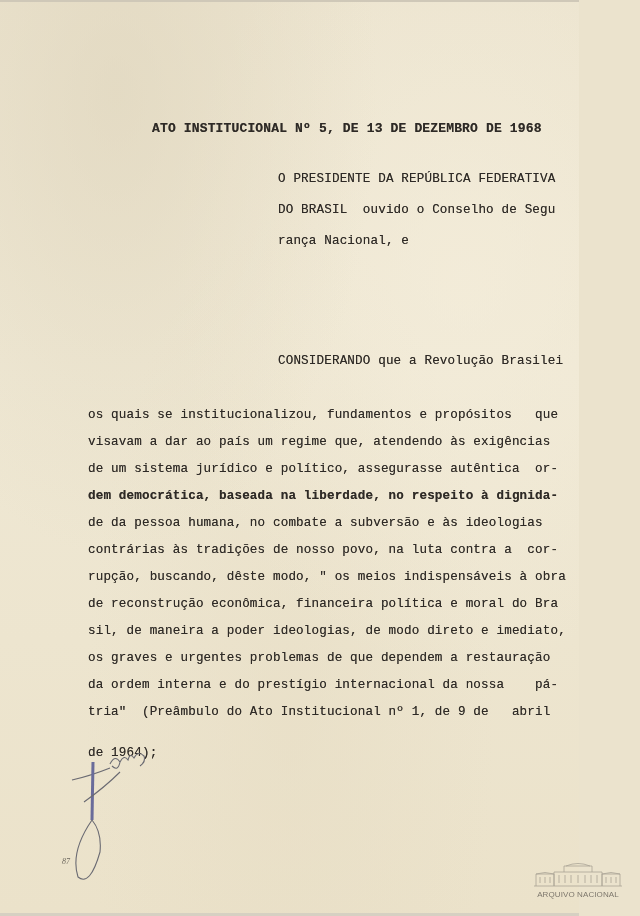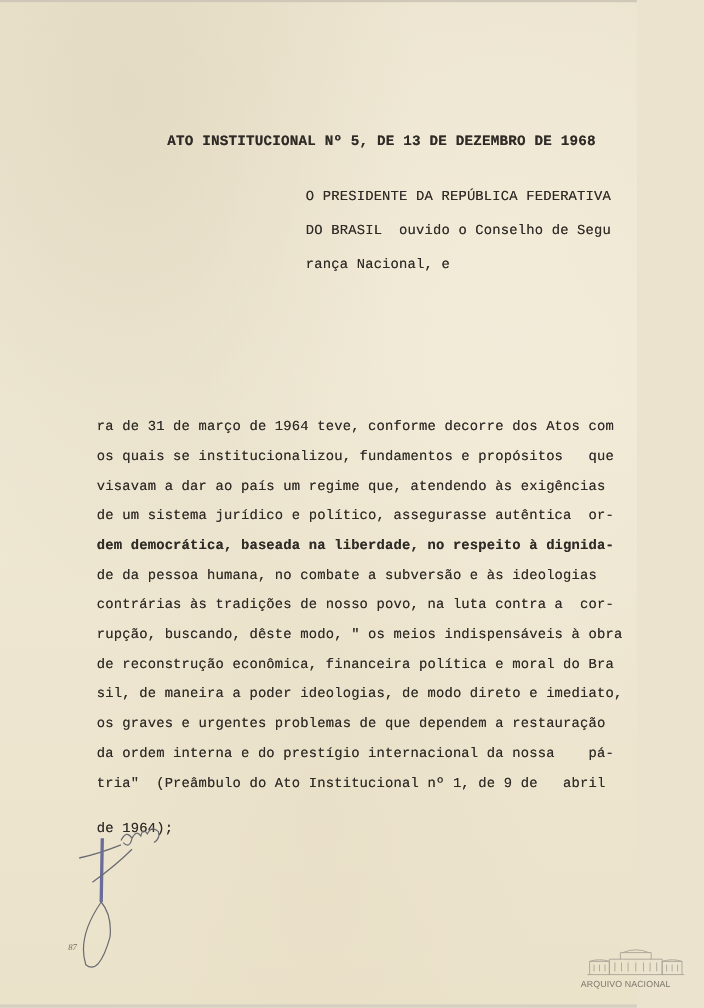--- a/index.html
+++ b/index.html
@@ -59,21 +59,21 @@
       font-size: 8px;
       color: #6f6a60;
       font-style: italic;
     }
     .logo {
       position: absolute;
       left: 528px;
       top: 860px;
       width: 100px;
       height: 48px;
-      text-align: left;
+      text-align: center;
     }
     .logo svg { display: block; margin: 0 auto; }
     .logo-text {
       font-family: "Liberation Sans", sans-serif;
       font-size: 8px;
       color: #7d776c;
       letter-spacing: 0.1px;
       margin-top: 2px;
       white-space: nowrap;
     }
@@ -82,21 +82,21 @@
 <body>
 
 <div class="page">
 
   <div class="typed title">ATO INSTITUCIONAL Nº 5, DE 13 DE DEZEMBRO DE 1968</div>
 
   <div class="typed preamble-line" style="top:170px;">O PRESIDENTE DA REPÚBLICA FEDERATIVA</div>
   <div class="typed preamble-line" style="top:201px;">DO BRASIL  ouvido o Conselho de Segu</div>
   <div class="typed preamble-line" style="top:232px;">rança Nacional, e</div>
 
-  <div class="typed body-line" style="top:379px;">ra de 31 de março de 1964 teve, conforme decorre dos Atos com</div>
+  <div class="typed first-body-line" style="top:352px;">CONSIDERANDO que a Revolução Brasilei</div>
   <div class="typed body-line" style="top:406px;">os quais se institucionalizou, fundamentos e propósitos   que</div>
   <div class="typed body-line" style="top:433px;">visavam a dar ao país um regime que, atendendo às exigências</div>
   <div class="typed body-line" style="top:460px;">de um sistema jurídico e político, assegurasse autêntica  or-</div>
   <div class="typed body-line" style="top:487px;font-weight:bold;">dem democrática, baseada na liberdade, no respeito à dignida-</div>
   <div class="typed body-line" style="top:514px;">de da pessoa humana, no combate a subversão e às ideologias</div>
   <div class="typed body-line" style="top:541px;">contrárias às tradições de nosso povo, na luta contra a  cor-</div>
   <div class="typed body-line" style="top:568px;">rupção, buscando, dêste modo, " os meios indispensáveis à obra</div>
   <div class="typed body-line" style="top:595px;">de reconstrução econômica, financeira política e moral do Bra</div>
   <div class="typed body-line" style="top:622px;">sil, de maneira a poder ideologias, de modo direto e imediato,</div>
   <div class="typed body-line" style="top:649px;">os graves e urgentes problemas de que dependem a restauração</div>

